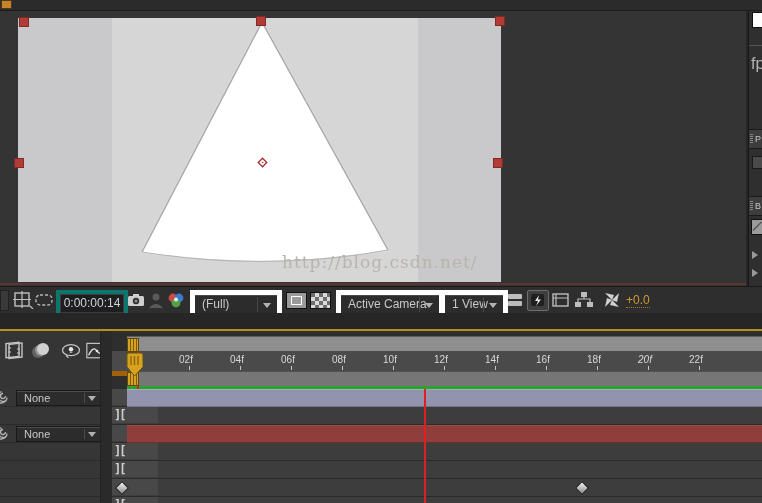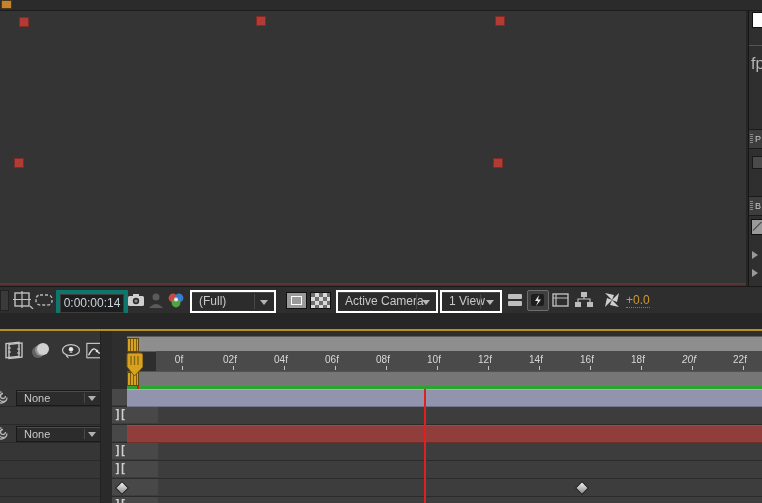--- a/index.html
+++ b/index.html
@@ -31,21 +31,21 @@
   .rstrip .phead span{position:absolute;left:6px;top:4px;}
   .rstrip .mini-btn{left:3px;width:11px;height:11px;background:#4a4a4a;border:1px solid #1a1a1a;}
   .rstrip .swatch{left:2px;width:12px;height:14px;background:#9a9a9a;border:1px solid #111;}
   .rstrip .swatch::after{content:'';position:absolute;left:1px;top:10px;width:12px;height:1px;background:#333;transform:rotate(-45deg);transform-origin:left;}
   .tri-right{width:0;height:0;border-left:6px solid #9a9a9a;border-top:4px solid transparent;border-bottom:4px solid transparent;left:3px;}
 
   
   .vtoolbar{left:0;top:286px;width:762px;height:26px;background:#2e2e2e;border-top:1px solid #1a1a1a;border-bottom:1px solid #191919;}
   .timecode{left:56px;top:3px;width:64px;height:19px;background:#1e1e1e;border:4px solid #0f766e;
             box-shadow:inset 0 0 0 1px #3c3c3c;color:#ccd3dc;font-size:12px;line-height:19px;text-align:center;}
-  .vdd{top:3px;height:19px;background:#2c2c2c;border:2px solid #ffffff;box-shadow:inset 0 1px 0 #484848;
+  .vdd{top:3px;height:19px;background:#2c2c2c;border:5px solid #ffffff;box-shadow:inset 0 1px 0 #484848;
        color:#c8c8c8;font-size:12px;line-height:18px;}
   .vdd .lbl{position:absolute;left:7px;top:0;white-space:nowrap;}
   .vdd .ddsep{position:absolute;right:19px;top:2px;bottom:2px;width:1px;background:#484848;}
   .vdd .arr{position:absolute;right:6px;top:8px;width:0;height:0;border-left:4px solid transparent;border-right:4px solid transparent;border-top:5px solid #b5b5b5;}
   .checker{left:310px;top:5px;width:19px;height:15px;border:1px solid #111;
     background:repeating-conic-gradient(#d9d9d9 0 25%,#6e6e6e 0 50%) 0 0/8px 8px;}
   .grid-opt-btn{left:286px;top:5px;width:19px;height:15px;background:#9a9a9a;border:1px solid #111;}
   .grid-opt-btn::after{content:'';position:absolute;left:4px;top:3px;width:9px;height:7px;border:1px solid #fff;}
   .exposure-val{color:#cf9a2f;font-size:12px;border-bottom:1px dotted #a37a22;line-height:14px;}
   .toggled{border:1px solid #6e6e6e;background:#3f3f3f;border-radius:2px;}
@@ -58,21 +58,21 @@
   .timeline{left:0;top:331px;width:762px;height:172px;background:#333;}
   .tl-left{left:0;top:0;width:100px;height:172px;background:#353535;}
   .tl-icons{left:0;top:0;width:100px;height:40px;}
   .tl-icon{top:8px;width:22px;height:24px;}
   .parent-header{left:0;top:40px;width:100px;height:15px;background:#3e3e3e;border-top:1px solid #262626;border-bottom:1px solid #232323;color:#bdbdbd;font-size:11px;line-height:15px;}
   .parent-header .ph-sep{position:absolute;right:6px;top:2px;bottom:2px;width:1px;background:#262626;}
   .tl-divider{left:100px;top:0;width:12px;height:172px;background:#2a2a2a;border-left:1px solid #222;}
   .track{left:112px;top:0;width:650px;height:172px;background:#2e2e2e;}
 
   .navigator{left:15px;top:5px;right:0;height:14px;background:#8e8e8e;border-top:1px solid #5c5c5c;border-bottom:1px solid #5c5c5c;}
-  .ruler{left:0;top:20px;right:0;height:20px;background:#4a4a4a;border-bottom:5px solid #a16207;margin-left:44px;}
+  .ruler{left:0;top:20px;right:0;height:20px;background:#4a4a4a;border-bottom:5px solid #a16207;}
   .rlabel{position:absolute;top:3px;transform:translateX(-50%);font-size:10px;color:#d8d8d8;}
   .rtick{position:absolute;bottom:1px;width:1px;height:4px;background:#c4c4c4;transform:translateX(3px);}
   .workarea{left:15px;top:40px;right:0;height:14px;background:#767676;border-top:1px solid #525252;border-bottom:1px solid #525252;}
   .cacheline{left:15px;top:55px;right:0;height:3px;background:#2ca32c;}
 
   .rows{left:0;top:58px;right:0;bottom:0;}
   .trow{position:absolute;left:0;right:0;height:17px;background:#3d3d3d;border-bottom:1px solid #2b2b2b;}
   .trow::before{content:'';position:absolute;left:0;top:0;bottom:1px;width:46px;background:#484848;}
   .tbar{position:absolute;left:15px;right:0;top:0;height:16px;}
   .tmarker{position:absolute;left:2px;top:1px;font-family:"DejaVu Sans Mono",monospace;font-size:12px;font-weight:bold;letter-spacing:-2px;color:#cfcfcf;}
@@ -94,20 +94,42 @@
 </head>
 <body>
 
 <div class="app">
 
   <div class="abs top-strip">
     <div class="abs orange-frag"></div>
   </div>
 
   <div class="abs viewer">
+    <div class="abs comp">
+      <div class="abs comp-center"></div>
+
+      <svg class="abs" style="left:0;top:0;" width="483" height="264" viewBox="0 0 483 264">
+        <defs>
+            <filter id="soft">
+              <feGaussianBlur stdDeviation="1.2"></feGaussianBlur>
+            </filter>
+          </defs>
+        <path d="M244,4 L370,232 Q247,252 124,234 Z" fill="#ffffff" filter="url(#soft)" opacity="0.85"></path>
+        <path d="M244,4 L124,234 Q250,252 370,232 Z" fill="#ffffff"></path>
+        <path d="M244,4 L124,234" stroke="#a8a8a8" stroke-width="1.5" fill="none"></path>
+        <path d="M244,4 L370,232" stroke="#a8a8a8" stroke-width="1.5" fill="none"></path>
+        <path d="M124,234 Q250,254 370,232" stroke="#b5b5b5" stroke-width="1.2" fill="none"></path>
+      </svg>
+      <div class="abs watermark">http://blog.csdn.net/</div>
+
+      <svg class="abs anchor" viewBox="0 0 11 11">
+        <rect x="2.5" y="2.5" width="6" height="6" transform="rotate(45 5.5 5.5)" fill="none" stroke="#a33531" stroke-width="1.4"></rect>
+        <circle cx="5.5" cy="5.5" r="0.8" fill="#a33531"></circle>
+      </svg>
+    </div>
 
     <div class="abs handle" style="left:19px;top:6px;"></div>
     <div class="abs handle" style="left:256px;top:5px;"></div>
     <div class="abs handle" style="left:495px;top:5px;"></div>
     <div class="abs handle" style="left:14px;top:147px;"></div>
     <div class="abs handle" style="left:493px;top:147px;"></div>
     <div class="abs redline-bottom"></div>
   </div>
 
   <div class="abs rstrip">

